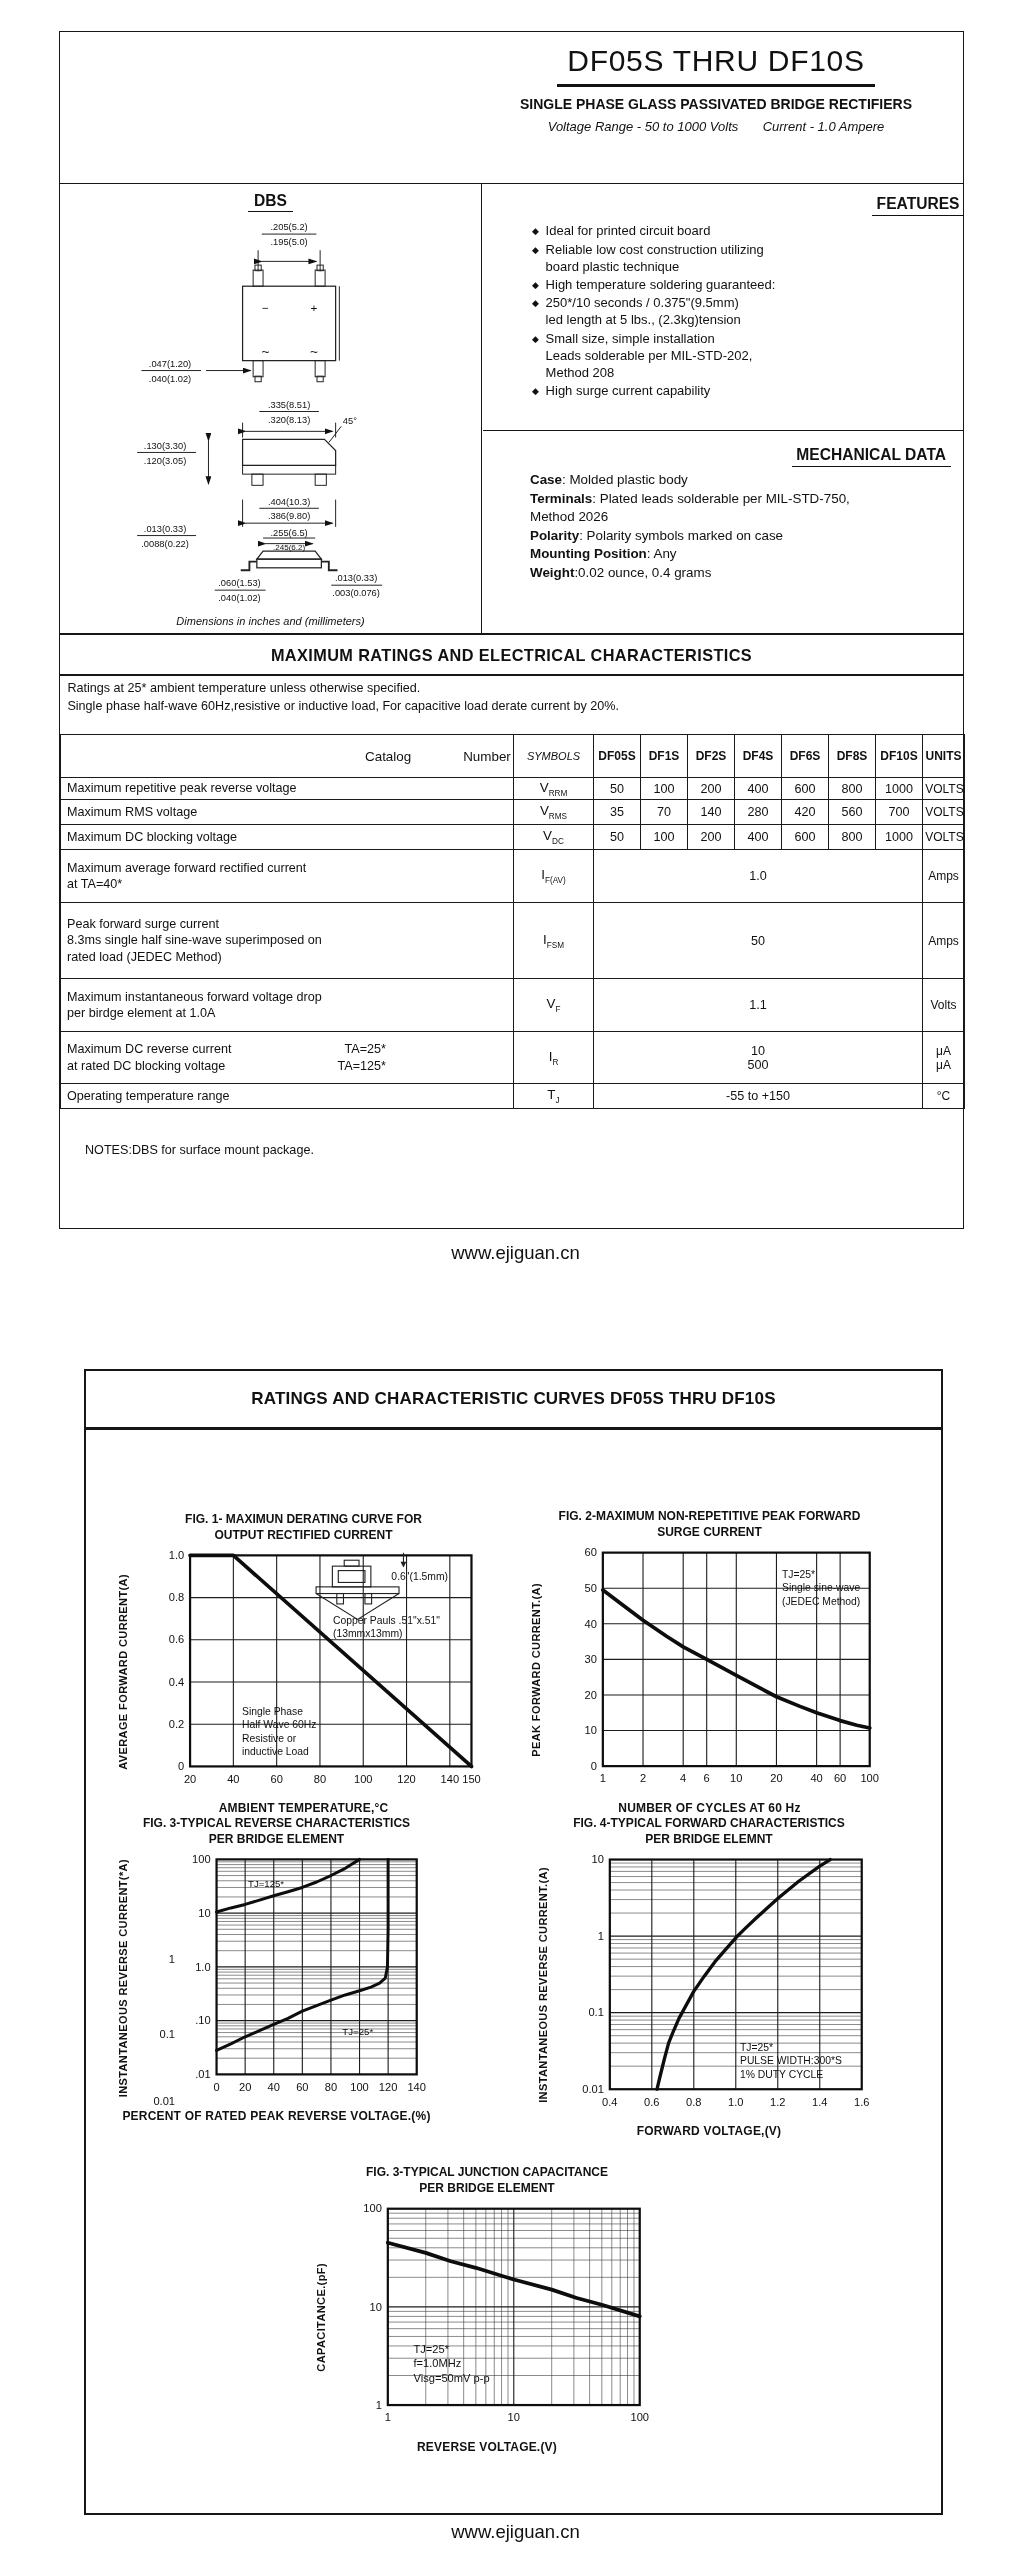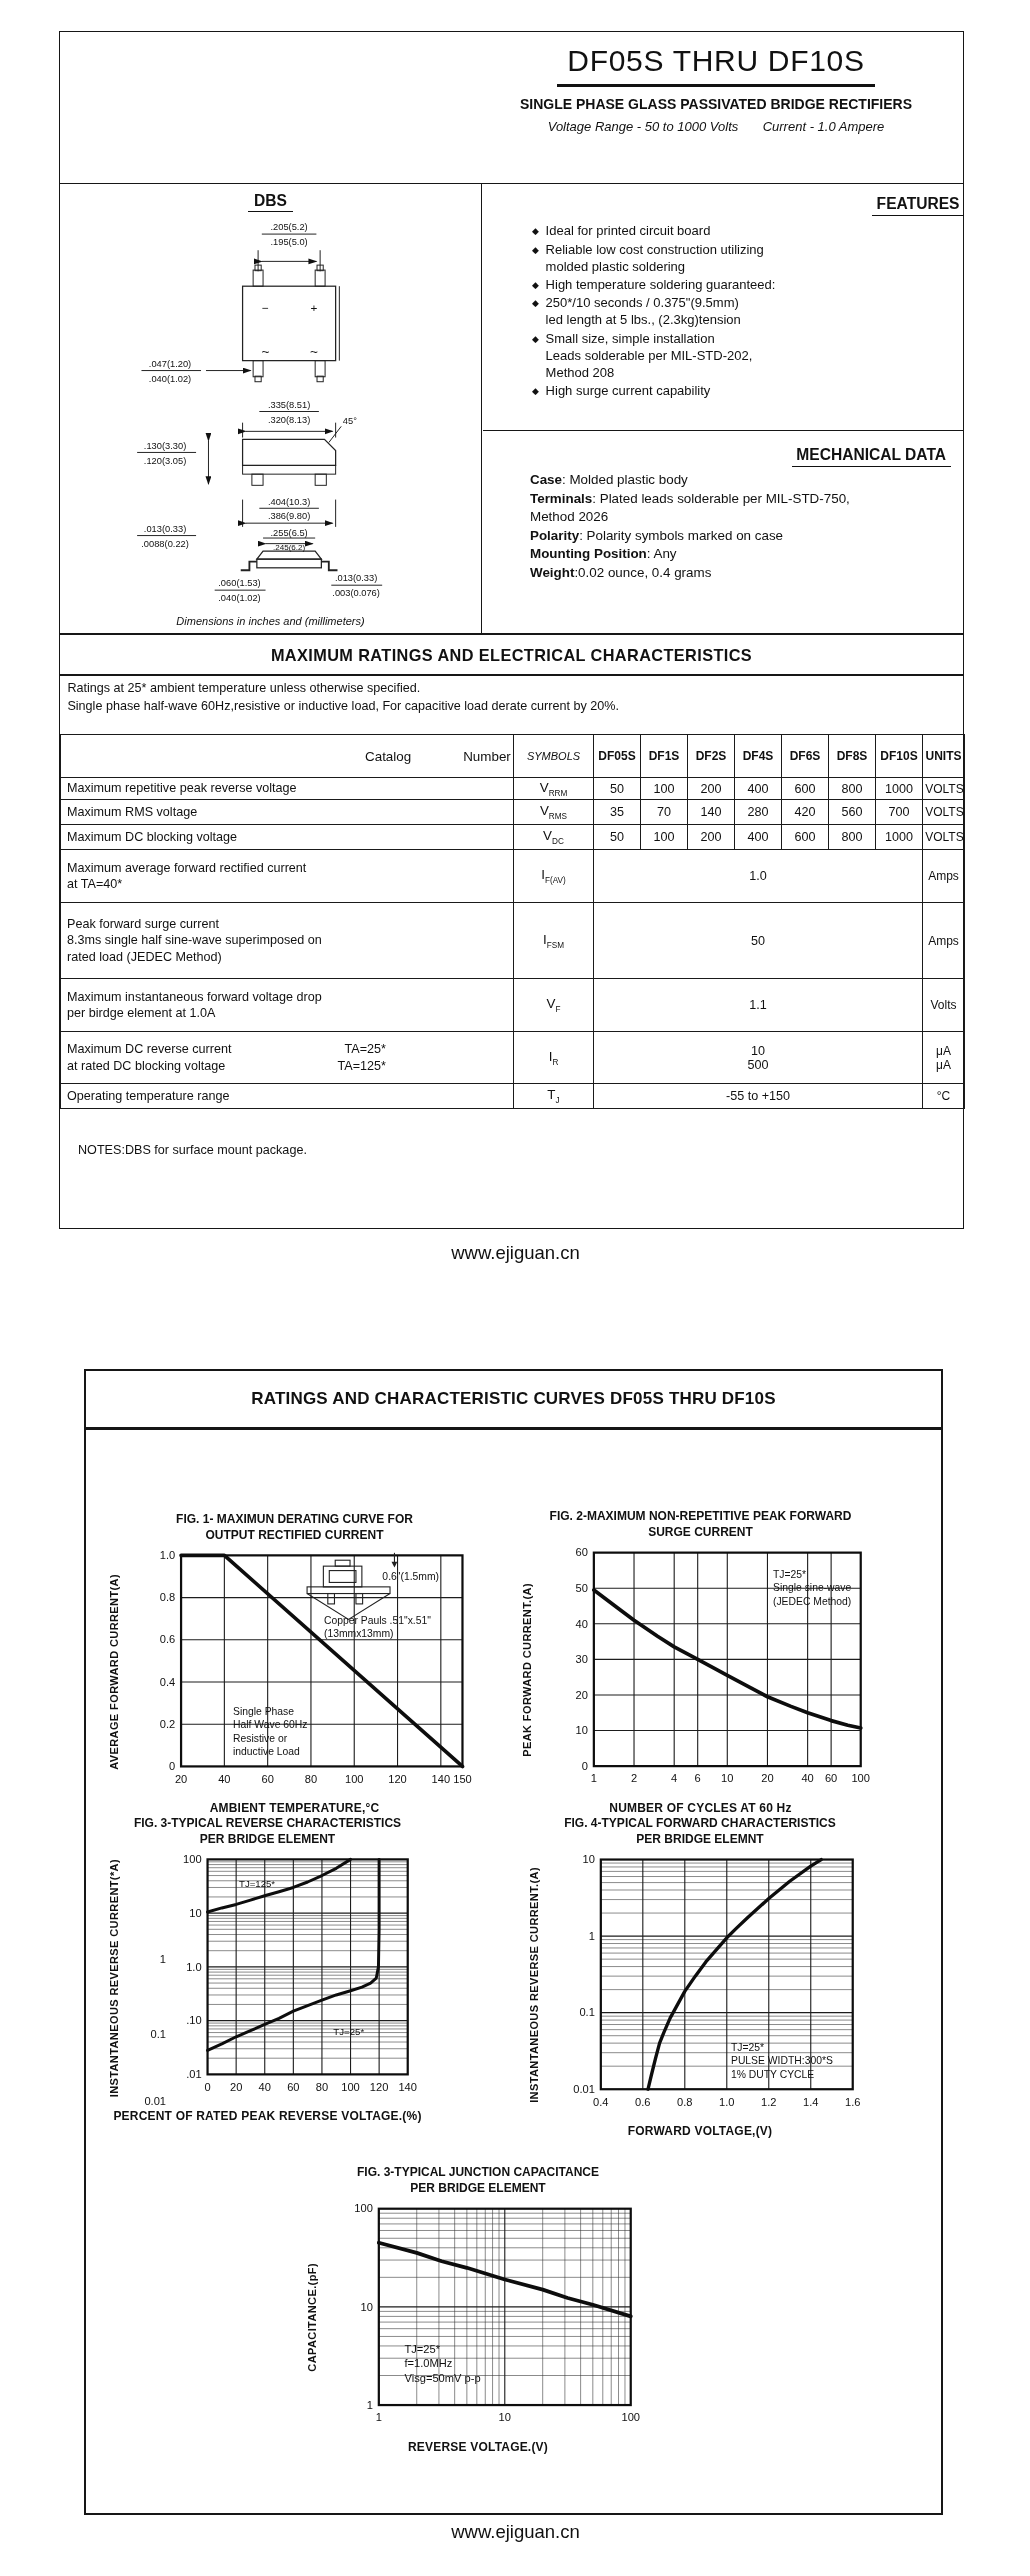--- a/index.html
+++ b/index.html
@@ -51,29 +51,29 @@
   .th-cat{text-align:right;font-size:13.4px;font-weight:normal;padding-left:6px;}
   .th-sym{font-style:italic;font-size:11px;text-align:center;font-weight:normal;}
   .th-dev{font-size:12px;text-align:center;}
   .th-units{font-size:12px;text-align:center;}
   .propcell{font-size:12.6px;padding-left:6px;line-height:1.3;}
   .valcell{text-align:center;font-size:12.6px;}
   .symcell{text-align:center;font-size:13.4px;}
   .symcell sub{font-size:8.2px;}
   .unitcell{text-align:center;font-size:12px;}
   .condrow{display:flex;justify-content:space-between;width:319px;}
-  .notes2{position:absolute;top:1111px;left:18px;font-size:12.6px;}
+  .notes2{position:absolute;top:1111px;left:25px;font-size:12.6px;}
 
   .footer{position:absolute;width:100%;text-align:center;font-size:18.5px;}
   #f1{top:1242px;} #f2{top:2521px;}
 
   
   .p2banner{height:56px;line-height:56px;border-bottom:3.7px solid #161616;text-align:center;
             font-size:17px;font-weight:bold;letter-spacing:0.2px;}
-  .fig{position:absolute;}
+  .fig{position:absolute;margin-left:9px;}
   .fig-title{text-align:center;font-weight:bold;font-size:12px;line-height:1.3;margin-bottom:1.5px;}
   .fig-body{position:relative;padding-left:19.3px;}
   .ylab{position:absolute;left:0.7px;top:0;height:100%;display:flex;align-items:center;}
   .ylab span{writing-mode:vertical-rl;transform:rotate(180deg);font-weight:bold;font-size:11px;
              white-space:nowrap;letter-spacing:0.4px;}
   .fig-xlabel{text-align:center;font-weight:bold;font-size:12px;margin-top:2.2px;letter-spacing:0.2px;}
 </style>
 </head>
 <body>
 
@@ -185,21 +185,21 @@
           <div class="feat-li">
             <span class="bullet">◆</span>
             <div>
               <div>Ideal for printed circuit board</div>
             </div>
           </div>
           <div class="feat-li">
             <span class="bullet">◆</span>
             <div>
               <div>Reliable low cost construction utilizing</div>
-              <div>molded plastic soldering</div>
+              <div>board plastic technique</div>
             </div>
           </div>
           <div class="feat-li">
             <span class="bullet">◆</span>
             <div>
               <div>High temperature soldering guaranteed:</div>
             </div>
           </div>
           <div class="feat-li">
             <span class="bullet">◆</span>

